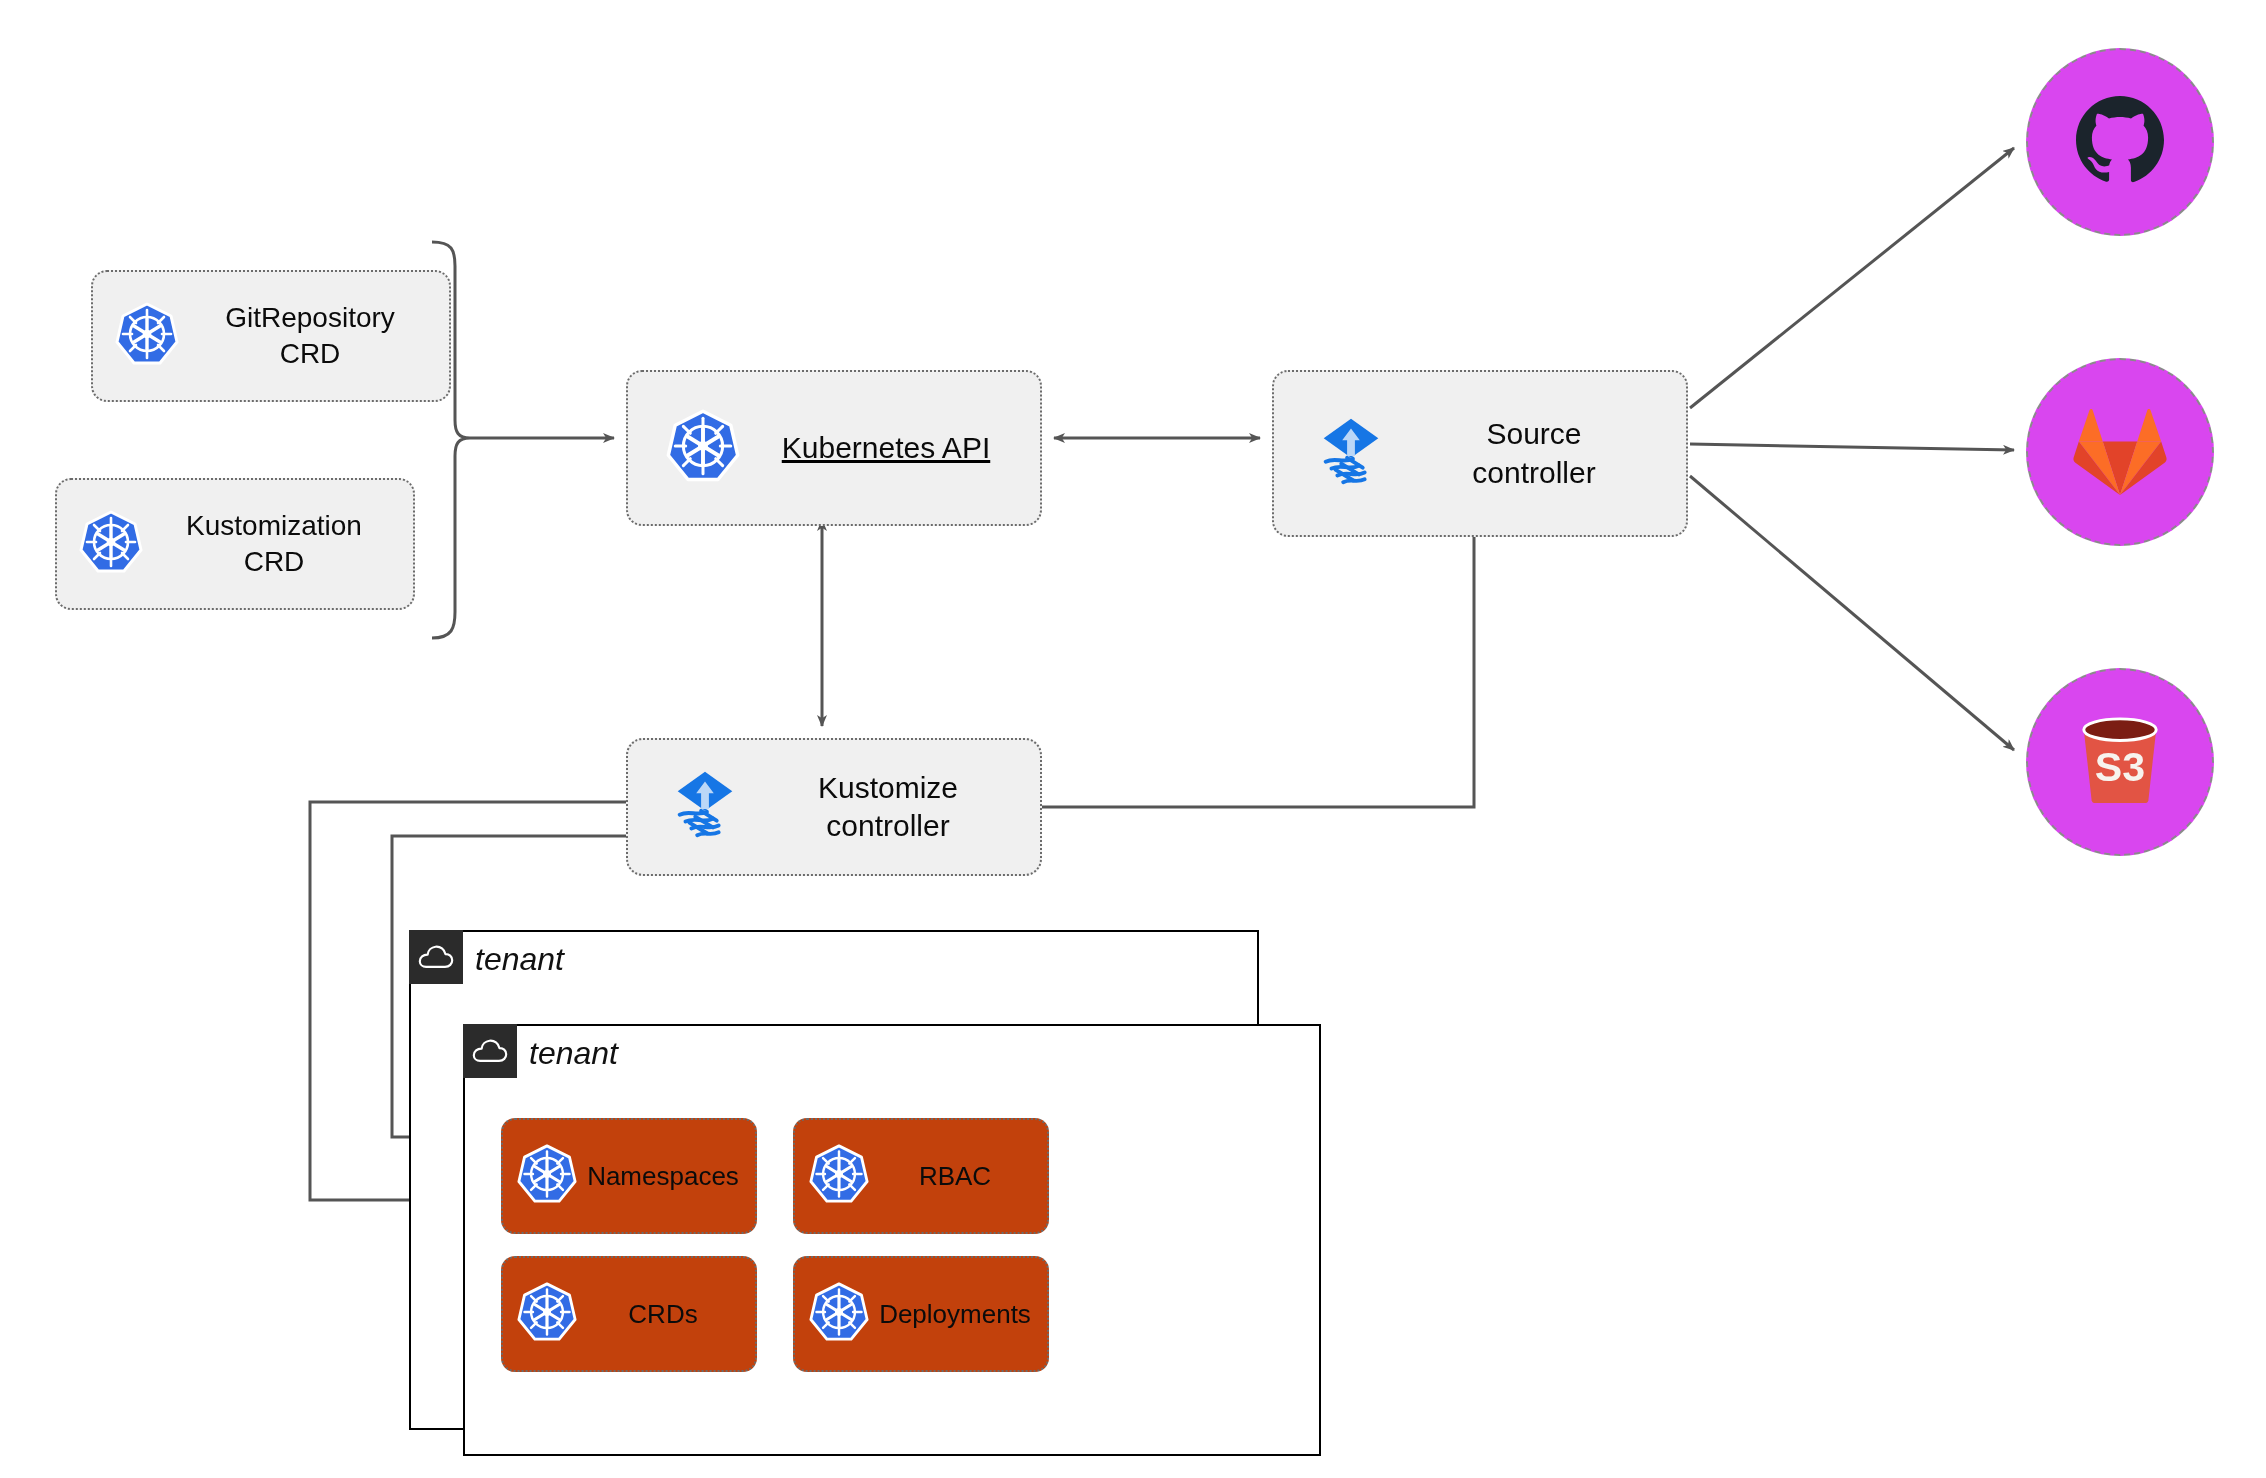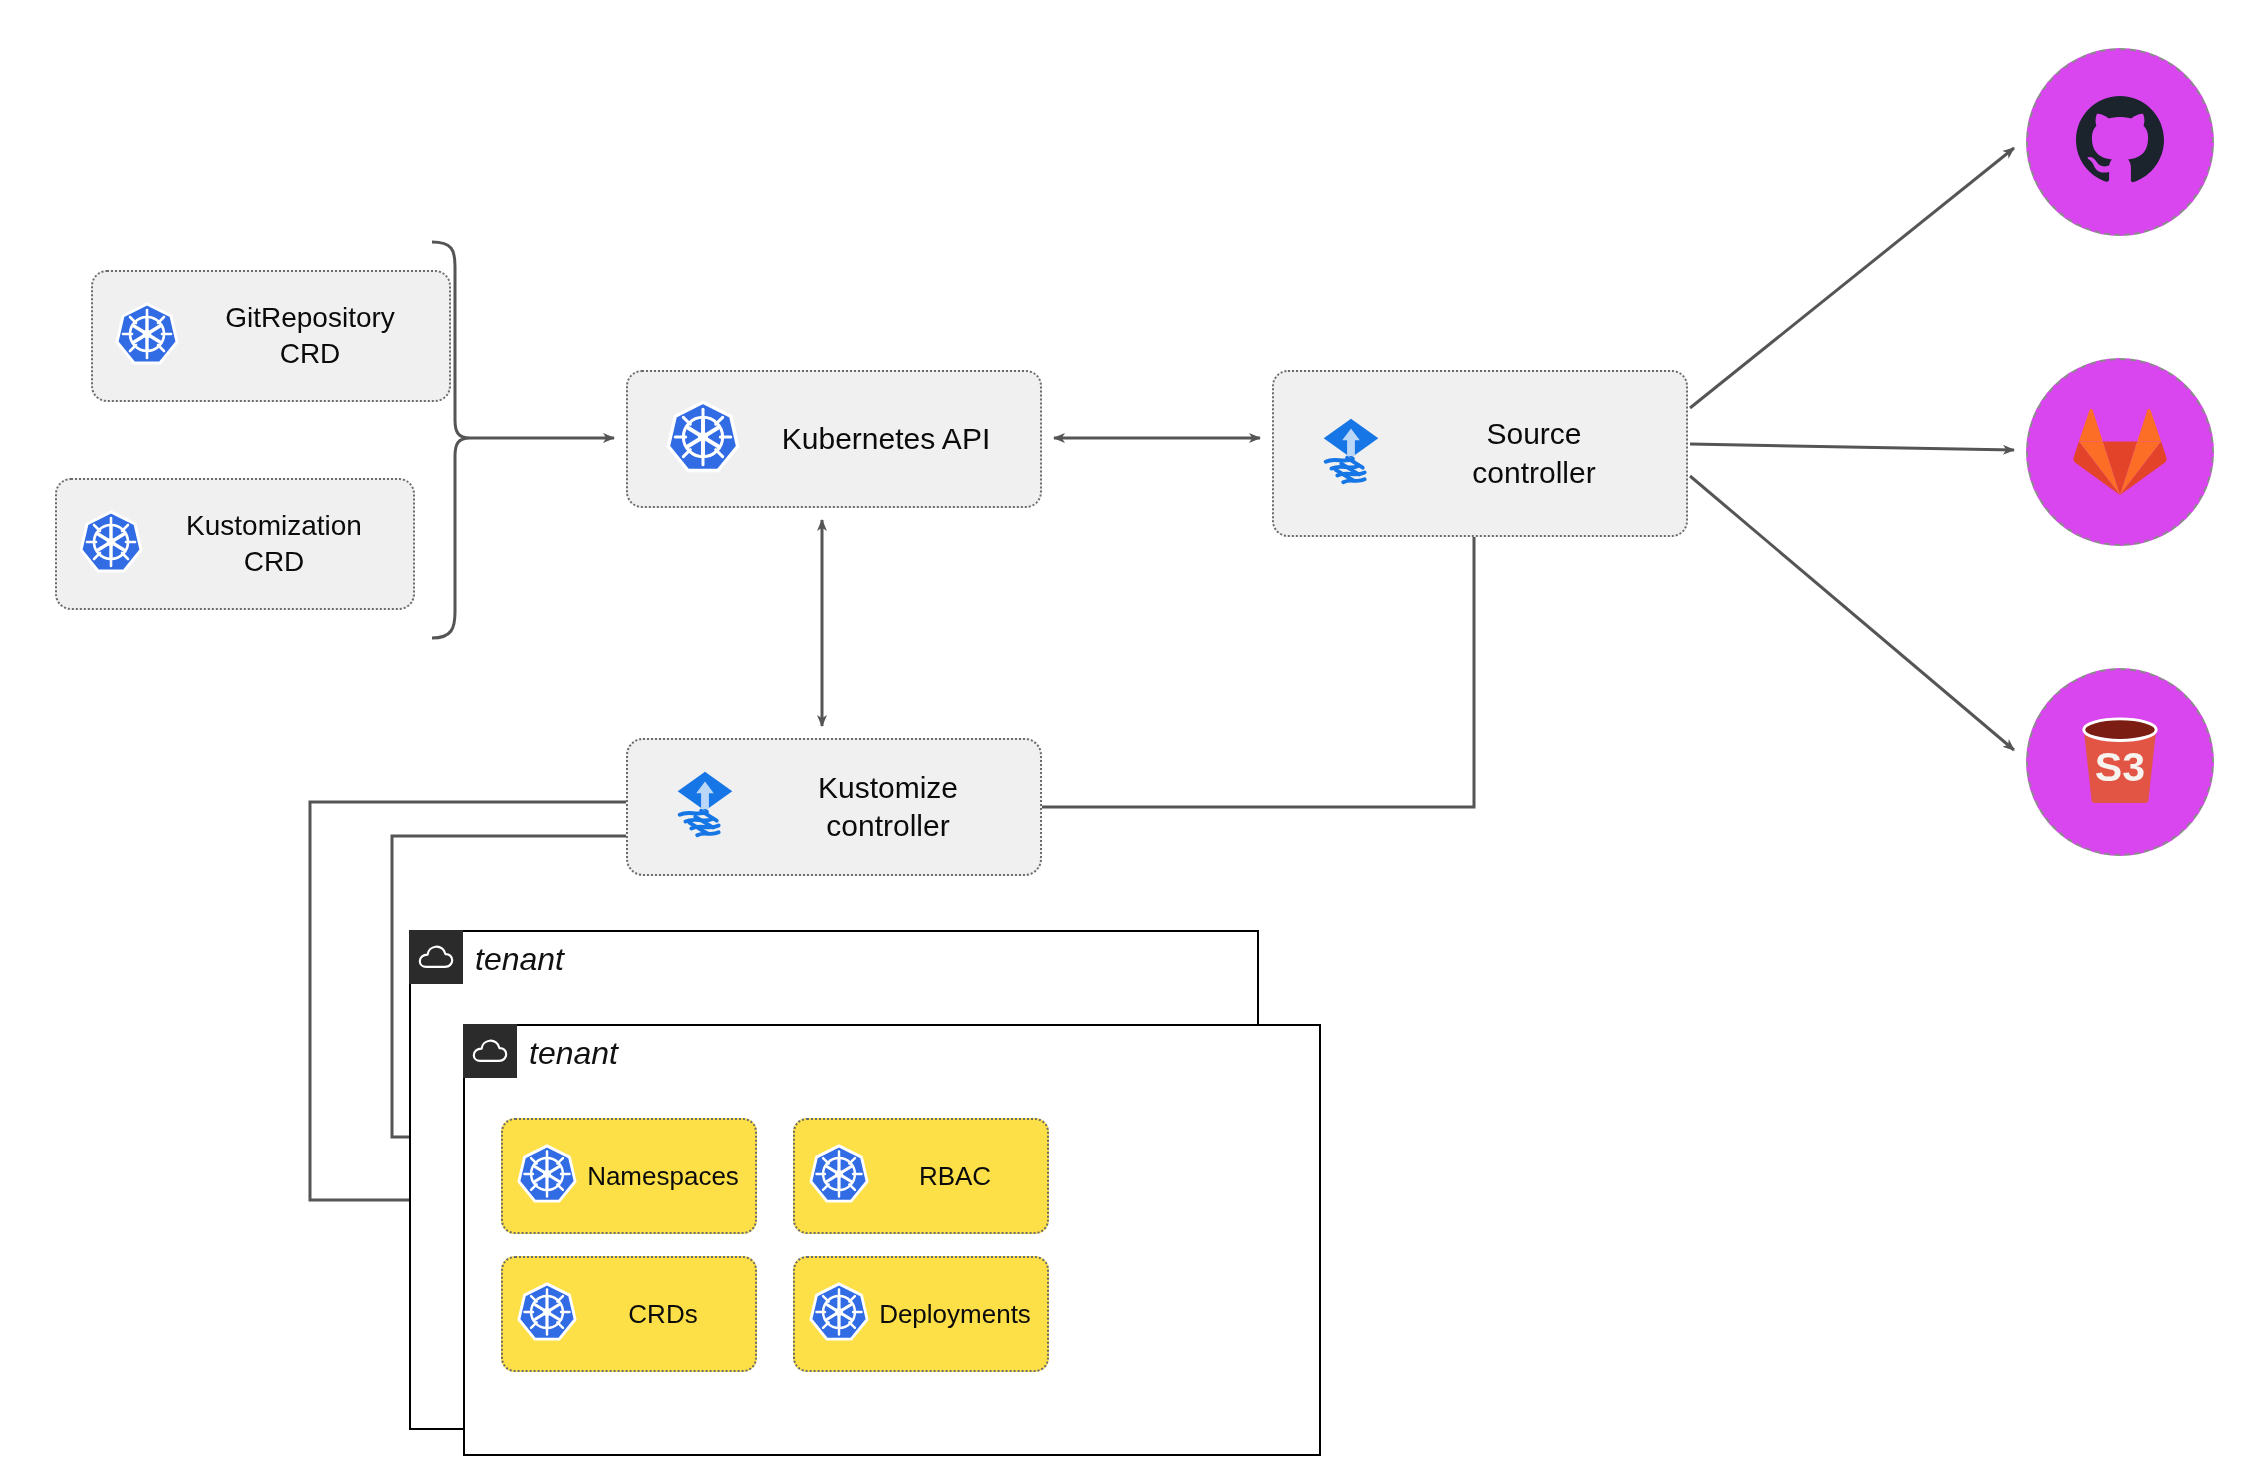--- a/index.html
+++ b/index.html
@@ -46,21 +46,21 @@
     text-align: center;
     color: #0b0b0b;
     line-height: 1.28;
     white-space: pre-line;
     padding-right: 8px;
   }
 
   
   #node-gitrepo-crd   { left: 55px;  top: 270px;  width: 360px; height: 132px; margin-left: 36px; }
   #node-kustom-crd    { left: 55px;  top: 478px;  width: 360px; height: 132px; justify-content: space-between; }
-  #node-k8s-api       { left: 626px; top: 370px;  width: 416px; height: 138px; }
+  #node-k8s-api       { left: 626px; top: 370px;  width: 416px; height: 156px; text-decoration: underline; }
   #node-source-ctrl   { left: 1272px;top: 370px;  width: 416px; height: 167px; }
   #node-kustomize-ctrl{ left: 626px; top: 738px;  width: 416px; height: 138px; border-radius: 17px; }
 
   #node-gitrepo-crd .ico,
   #node-kustom-crd .ico  { margin-left: 22px; }
   #node-k8s-api .ico,
   #node-kustomize-ctrl .ico,
   #node-source-ctrl .ico { margin-left: 38px; }
 
   #node-gitrepo-crd .lbl,
@@ -124,21 +124,21 @@
     left: 36px;
     top: 92px;
     display: grid;
     grid-template-columns: 256px 256px;
     grid-template-rows: 116px 116px;
     column-gap: 36px;
     row-gap: 22px;
   }
   .cell {
     box-sizing: border-box;
-    background: #fde047;
+    background: #c2410c;
     border: 2px dotted #6b6b6b;
     border-radius: 14px;
     display: flex;
     align-items: center;
   }
   .cell .ico { margin-left: 14px; flex: 0 0 auto; }
   .cell .lbl {
     flex: 1 1 auto;
     text-align: center;
     font-size: 26px;

